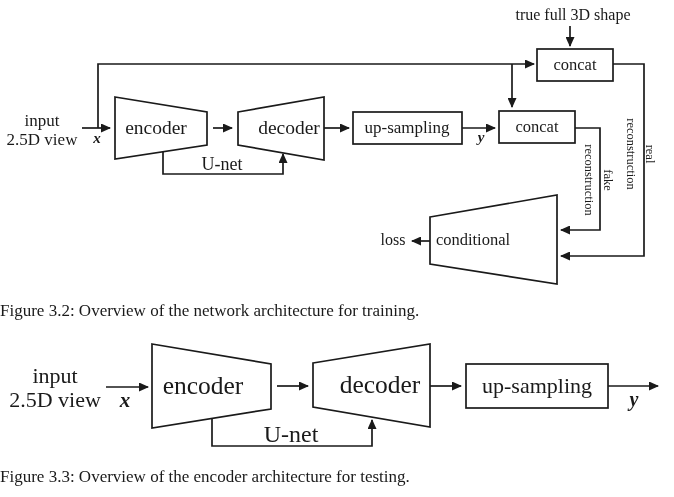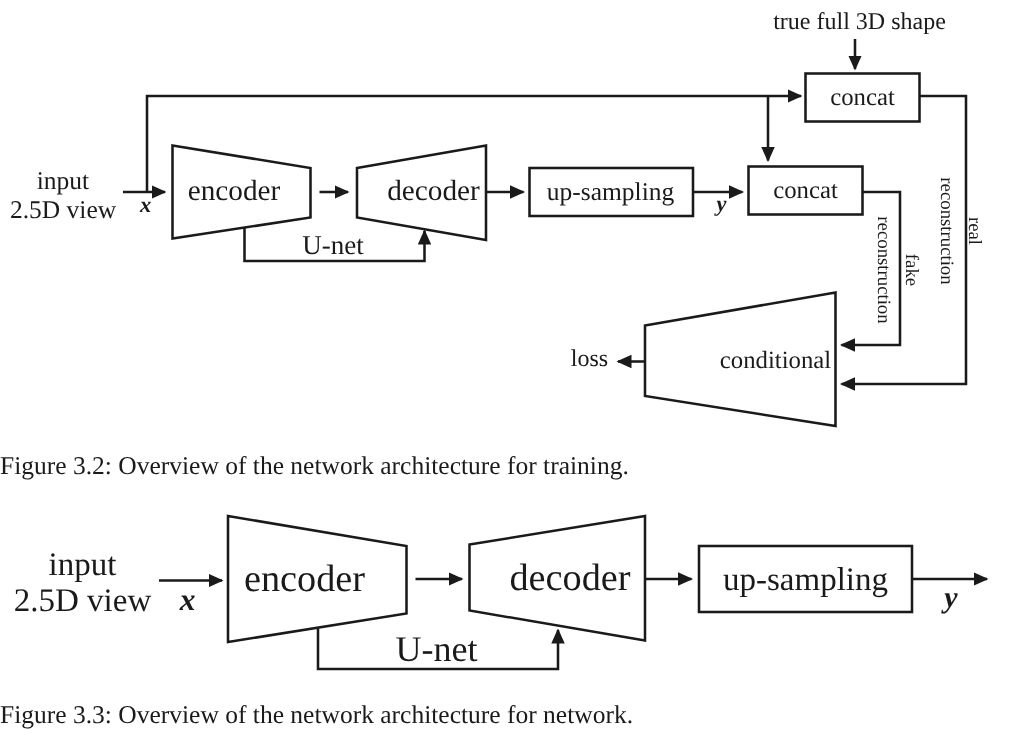--- a/index.html
+++ b/index.html
@@ -109,21 +109,21 @@
   <div class="vlbl" style="left:598px; top:180px; font-size:12.5px; line-height:19px;">
     <span class="line">fake</span>
     <span class="line">reconstruction</span>
   </div>
 
   <div class="vlbl" style="left:640px; top:154px; font-size:12.5px; line-height:19px;">
     <span class="line">real</span>
     <span class="line">reconstruction</span>
   </div>
 
-  <div class="lbl" style="left:517px; top:240px; font-size:16.5px; line-height:20px;">
+  <div class="lbl" style="left:473px; top:240px; font-size:16.5px; line-height:20px;">
     <span class="line">conditional</span>
   </div>
 
   <div class="lbl" style="left:393px; top:240px; font-size:16px;">loss</div>
 
   <div class="caption" style="top:301px;">Figure 3.2: Overview of the network architecture for training.</div>
 
   <div class="lbl" style="left:55px; top:388px; font-size:22px; line-height:24px;">
     <span class="line">input</span>
     <span class="line">2.5D view</span>
@@ -134,15 +134,15 @@
   <div class="lbl" style="left:203px; top:386px; font-size:25.5px;">encoder</div>
 
   <div class="lbl" style="left:380px; top:385px; font-size:25.5px;">decoder</div>
 
   <div class="lbl" style="left:291px; top:434px; font-size:24px;">U-net</div>
 
   <div class="lbl" style="left:537px; top:386px; font-size:22px;">up-sampling</div>
 
   <div class="lbl var" style="left:634px; top:399px; font-size:20px;">y</div>
 
-  <div class="caption" style="top:467px;">Figure 3.3: Overview of the network architecture for network.</div>
+  <div class="caption" style="top:467px;">Figure 3.3: Overview of the encoder architecture for testing.</div>
 
 </div>
 
 </body></html>

